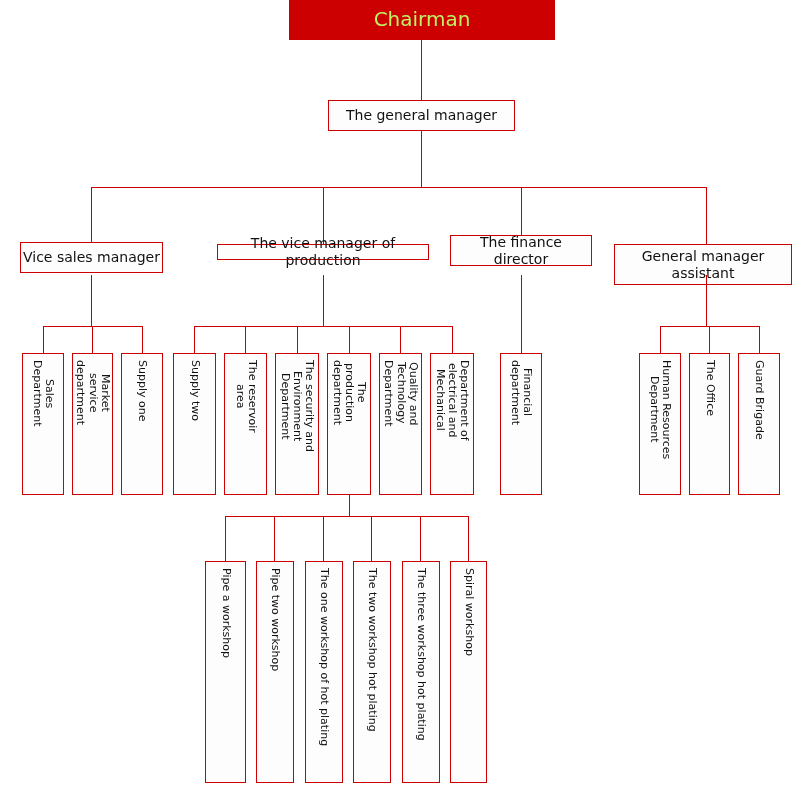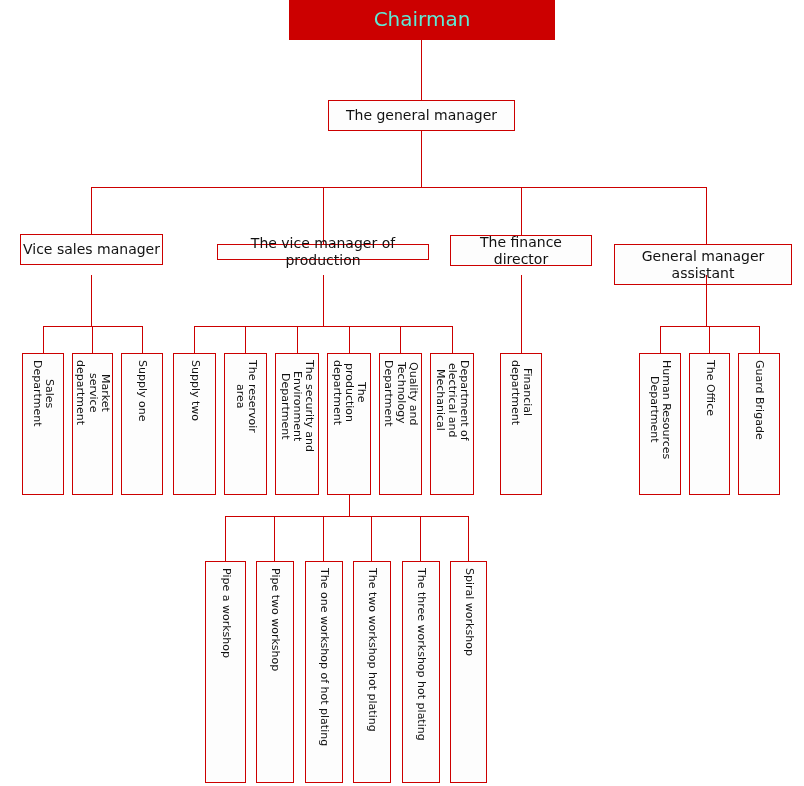--- a/index.html
+++ b/index.html
@@ -27,21 +27,21 @@
     display: flex;
     align-items: center;
     justify-content: center;
     text-align: center;
     font-size: 14px;
     line-height: 1.18;
   }
   .node.root {
     background: #cc0000;
     border: none;
-    color: #5eead4;
+    color: #bef264;
     font-size: 20px;
     font-weight: normal;
   }
   .node.vert {
     font-size: 11px;
     line-height: 1.12;
     align-items: flex-start;
     justify-content: center;
     padding-top: 6px;
   }
@@ -75,21 +75,21 @@
   </div>
 
   <div class="conn v" style="left:421px; top:131px; height:56px;"></div>
   <div class="conn h" style="left:91px; top:187px; width:615px;"></div>
 
   <div class="conn v" style="left:91px;  top:187px; height:57px;"></div>
   <div class="conn v" style="left:323px; top:187px; height:57px;"></div>
   <div class="conn v" style="left:521px; top:187px; height:57px;"></div>
   <div class="conn v" style="left:706px; top:187px; height:57px;"></div>
 
-  <div class="node" style="left:20px; top:234px; width:143px; height:31px;">
+  <div class="node" style="left:20px; top:242px; width:143px; height:31px;">
     <span>Vice sales manager</span>
   </div>
   <div class="node" style="left:217px; top:244px; width:212px; height:16px;">
     <span>The vice manager of production</span>
   </div>
   <div class="node" style="left:450px; top:235px; width:142px; height:31px;">
     <span>The finance director</span>
   </div>
   <div class="node" style="left:614px; top:244px; width:178px; height:41px;">
     <span>General manager assistant</span>

